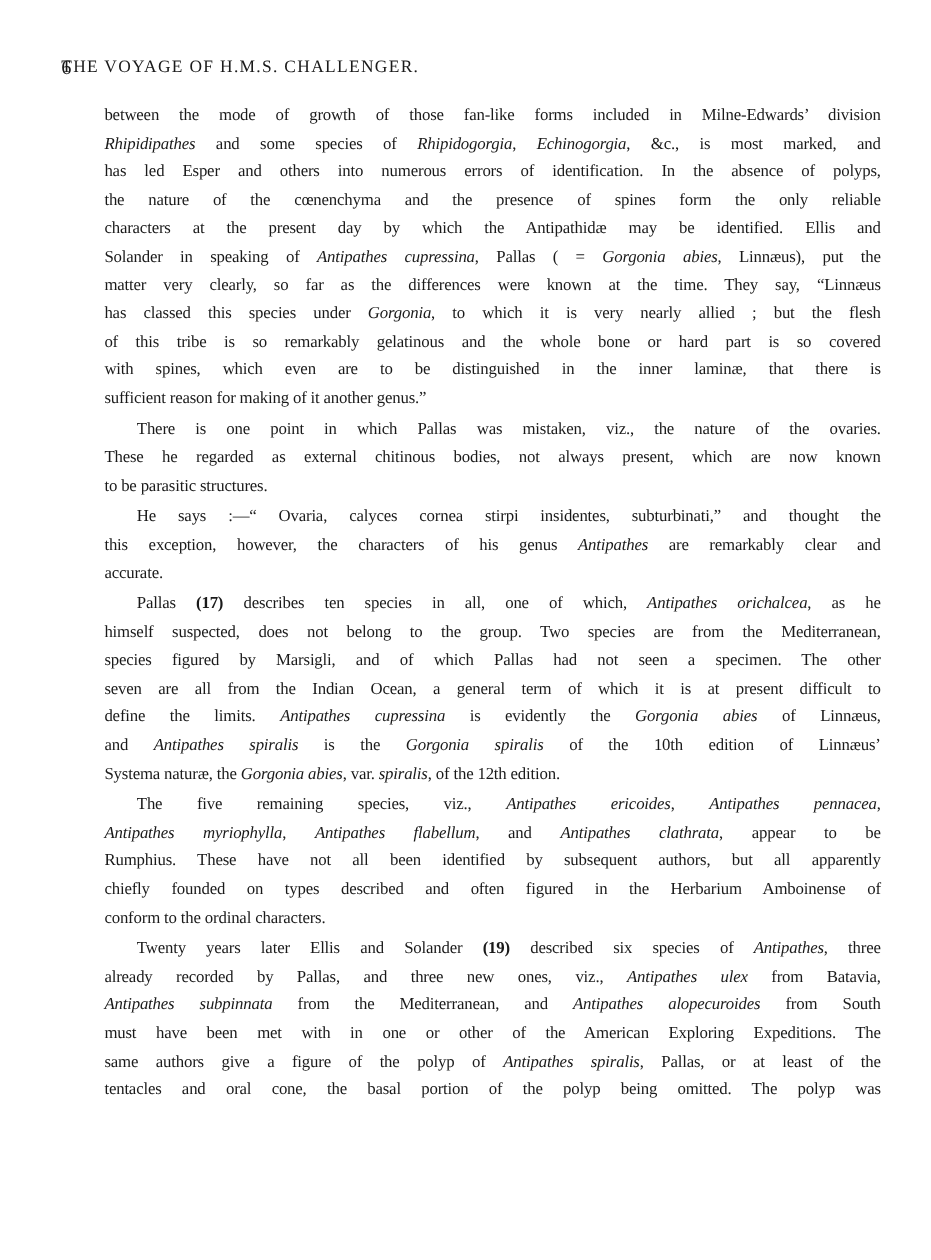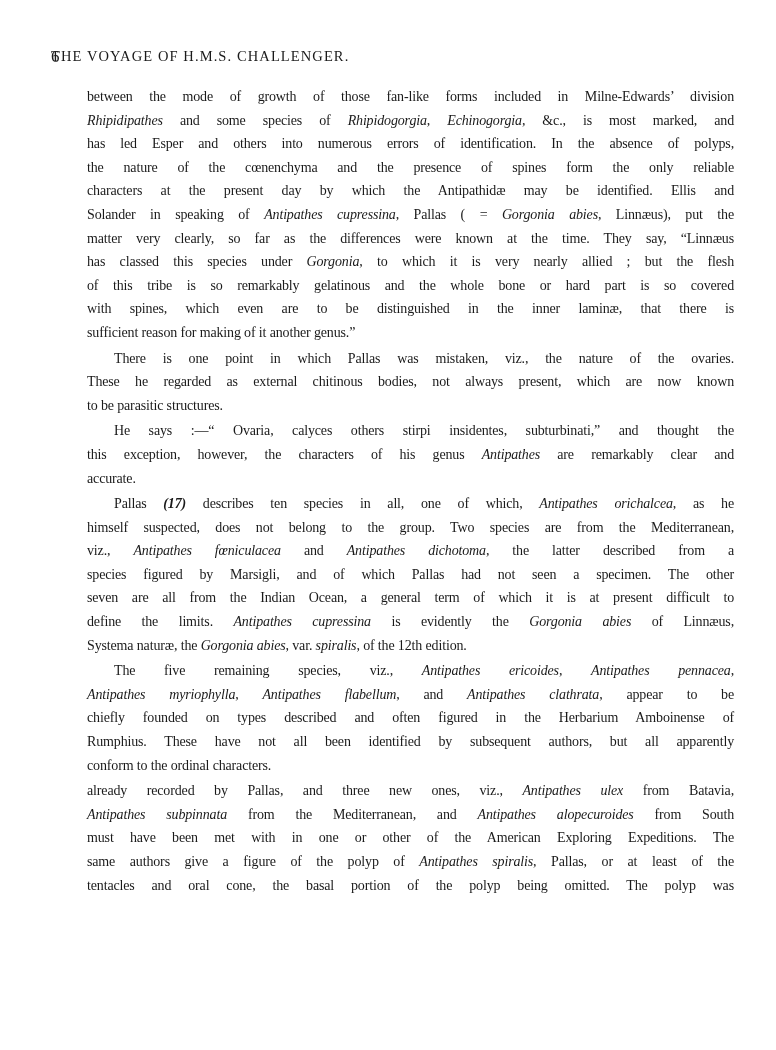--- a/index.html
+++ b/index.html
@@ -22,21 +22,21 @@
   .line {
     height: 23.6px; line-height: 23.6px; font-size: 14px;
     white-space: nowrap; text-align: justify; text-align-last: justify;
     letter-spacing: -0.15px;
     margin-left: 36px;
   }
   .line.last { text-align-last: left; }
   .line.indent { padding-left: 27px; }
   .gap { height: 2px; }
   i { font-style: italic; }
-  b { font-weight: bold; font-style: italic; }
+  b { font-weight: bold; }
 </style>
 </head>
 <body>
 
 <div class="page">
   <div class="header">
     <span class="page-number">6</span>
     <span class="running-title">THE VOYAGE OF H.M.S. CHALLENGER.</span>
   </div>
   <div class="body" id="body-text">
@@ -54,44 +54,45 @@
         <div class="line last"><span>sufficient reason for making of it another genus.”</span></div>
       </div>
       <div class="gap"></div>
       <div>
         <div class="line indent"><span>There is one point in which Pallas was mistaken, viz., the nature of the ovaries.</span></div>
         <div class="line"><span>These he regarded as external chitinous bodies, not always present, which are now known</span></div>
         <div class="line last"><span>to be parasitic structures.</span></div>
       </div>
       <div class="gap"></div>
       <div>
-        <div class="line indent"><span>He says :—“ Ovaria, calyces others stirpi insidentes, subturbinati,” and thought the</span></div>
+        <div class="line indent"><span>He says :—“ Ovaria, calyces cornea stirpi insidentes, subturbinati,” and thought the</span></div>
         <div class="line"><span>this exception, however, the characters of his genus </span><i>Antipathes</i><span> are remarkably clear and</span></div>
         <div class="line last"><span>accurate.</span></div>
       </div>
       <div class="gap"></div>
       <div>
         <div class="line indent"><span>Pallas </span><b>(17)</b><span> describes ten species in all, one of which, </span><i>Antipathes orichalcea</i><span>, as he</span></div>
         <div class="line"><span>himself suspected, does not belong to the group.   Two species are from the Mediterranean,</span></div>
-        <div class="line"><span>viz., </span><i>Antipathes fœniculacea</i><span> and </span><i>Antipathes dichotoma</i><span>, the latter described from a</span></div>
         <div class="line"><span>species figured by Marsigli, and of which Pallas had not seen a specimen.   The other</span></div>
         <div class="line"><span>seven are all from the Indian Ocean, a general term of which it is at present difficult to</span></div>
         <div class="line"><span>define the limits.   </span><i>Antipathes cupressina</i><span> is evidently the </span><i>Gorgonia abies</i><span> of Linnæus,</span></div>
+        <div class="line"><span>and </span><i>Antipathes spiralis</i><span> is the </span><i>Gorgonia spiralis</i><span> of the 10th edition of Linnæus’</span></div>
         <div class="line last"><span>Systema naturæ, the </span><i>Gorgonia abies</i><span>, var. </span><i>spiralis</i><span>, of the 12th edition.</span></div>
       </div>
       <div class="gap"></div>
       <div>
         <div class="line indent"><span>The five remaining species, viz., </span><i>Antipathes ericoides</i><span>, </span><i>Antipathes pennacea</i><span>,</span></div>
         <div class="line"><i>Antipathes myriophylla</i><span>, </span><i>Antipathes flabellum</i><span>, and </span><i>Antipathes clathrata</i><span>, appear to be</span></div>
+        <div class="line"><span>Rumphius.   These have not all been identified by subsequent authors, but all apparently</span></div>
         <div class="line"><span>chiefly founded on types described and often figured in the Herbarium Amboinense of</span></div>
-        <div class="line"><span>Rumphius.   These have not all been identified by subsequent authors, but all apparently</span></div>
         <div class="line last"><span>conform to the ordinal characters.</span></div>
       </div>
       <div class="gap"></div>
       <div>
+        <div class="line indent"><span>Twenty years later Ellis and Solander </span><b>(19)</b><span> described six species of </span><i>Antipathes</i><span>, three</span></div>
         <div class="line"><span>already recorded by Pallas, and three new ones, viz., </span><i>Antipathes ulex</i><span> from Batavia,</span></div>
         <div class="line"><i>Antipathes subpinnata</i><span> from the Mediterranean, and </span><i>Antipathes alopecuroides</i><span> from South</span></div>
         <div class="line"><span>must have been met with in one or other of the American Exploring Expeditions.   The</span></div>
         <div class="line"><span>same authors give a figure of the polyp of </span><i>Antipathes spiralis</i><span>, Pallas, or at least of the</span></div>
         <div class="line"><span>tentacles and oral cone, the basal portion of the polyp being omitted.   The polyp was</span></div>
       </div>
     </div>
 </div>
 
 </body></html>

